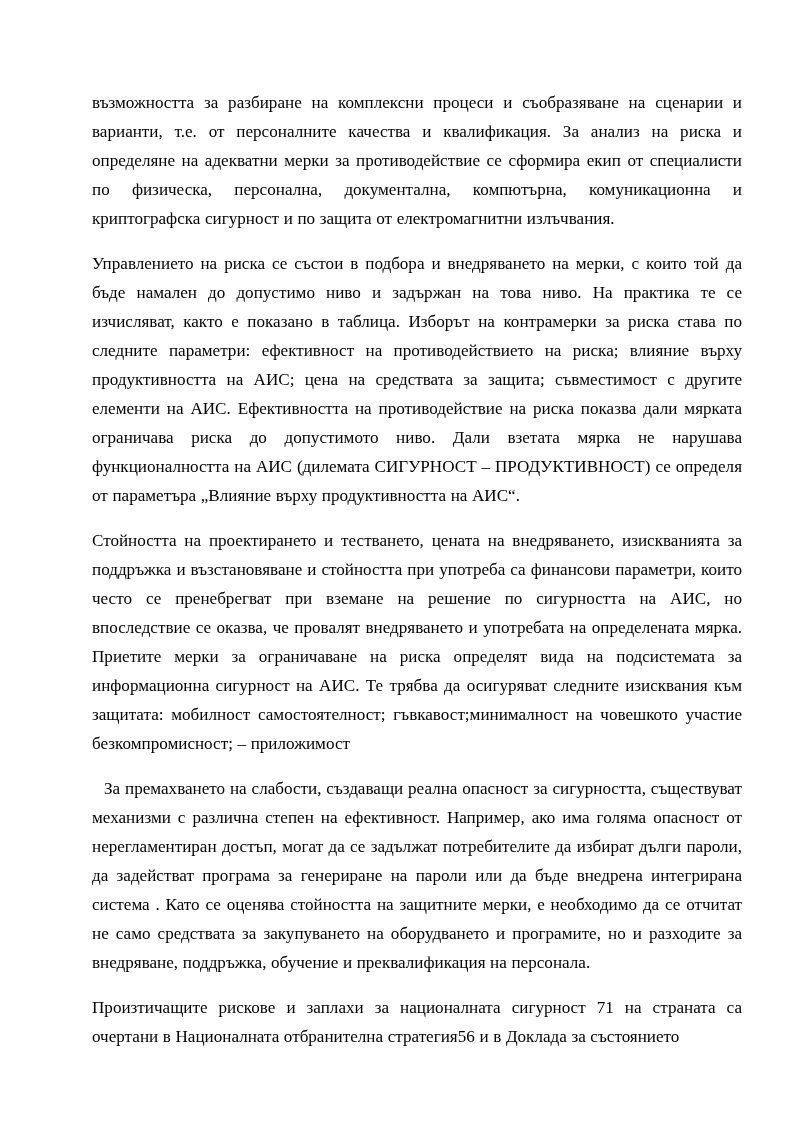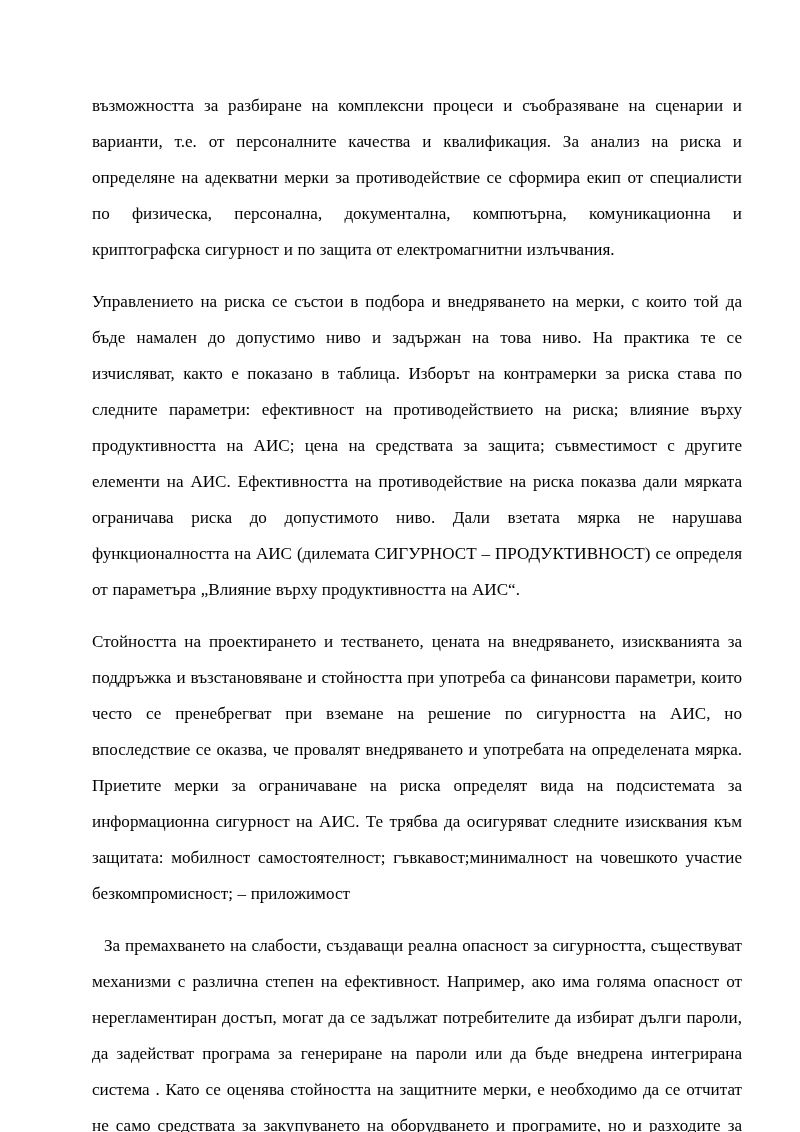--- a/index.html
+++ b/index.html
@@ -25,21 +25,21 @@
   }
   .text-body {
     position: absolute;
     left: 92px;
     top: 88px;
     width: 650px;
   }
   p.para {
     margin: 0 0 16px 0;
     font-size: 17.1px;
-    line-height: 36px;
+    line-height: 29px;
     text-align: justify;
     text-justify: inter-word;
     word-spacing: 0.02em;
     hyphens: none;
     -webkit-hyphens: none;
   }
   p.para.indent {
     text-indent: 12px;
   }
   p.para:last-child {
@@ -53,15 +53,16 @@
   <div class="text-body">
 
     <p class="para">възможността за разбиране на комплексни процеси и съобразяване на сценарии и варианти, т.е. от персоналните качества и квалификация. За анализ на риска и определяне на адекватни мерки за противодействие се сформира екип от специалисти по физическа, персонална, документална, компютърна, комуникационна и криптографска сигурност и по защита от електромагнитни излъчвания.</p>
 
     <p class="para">Управлението на риска се състои в подбора и внедряването на мерки, с които той да бъде намален до допустимо ниво и задържан на това ниво. На практика те се изчисляват, както е показано в таблица. Изборът на контрамерки за риска става по следните параметри: ефективност на противодействието на риска; влияние върху продуктивността на АИС; цена на средствата за защита; съвместимост с другите елементи на АИС. Ефективността на противодействие на риска показва дали мярката ограничава риска до допустимото ниво. Дали взетата мярка не нарушава функционалността на АИС (дилемата СИГУРНОСТ – ПРОДУКТИВНОСТ) се определя от параметъра „Влияние върху продуктивността на АИС“.</p>
 
     <p class="para">Стойността на проектирането и тестването, цената на внедряването, изискванията за поддръжка и възстановяване и стойността при употреба са финансови параметри, които често се пренебрегват при вземане на решение по сигурността на АИС, но впоследствие се оказва, че провалят внедряването и употребата на определената мярка. Приетите мерки за ограничаване на риска определят вида на подсистемата за информационна сигурност на АИС. Те трябва да осигуряват следните изисквания към защитата: мобилност самостоятелност; гъвкавост;минималност на човешкото участие безкомпромисност; – приложимост</p>
 
     <p class="para indent">За премахването на слабости, създаващи реална опасност за сигурността, съществуват механизми с различна степен на ефективност. Например, ако има голяма опасност от нерегламентиран достъп, могат да се задължат потребителите да избират дълги пароли, да задействат програма за генериране на пароли или да бъде внедрена интегрирана система . Като се оценява стойността на защитните мерки, е необходимо да се отчитат не само средствата за закупуването на оборудването и програмите, но и разходите за внедряване, поддръжка, обучение и преквалификация на персонала.</p>
 
+    <p class="para">Произтичащите рискове и заплахи за националната сигурност 71 на страната са очертани в Националната отбранителна стратегия56 и в Доклада за състоянието</p>
 
   </div>
 </div>
 
 </body></html>

